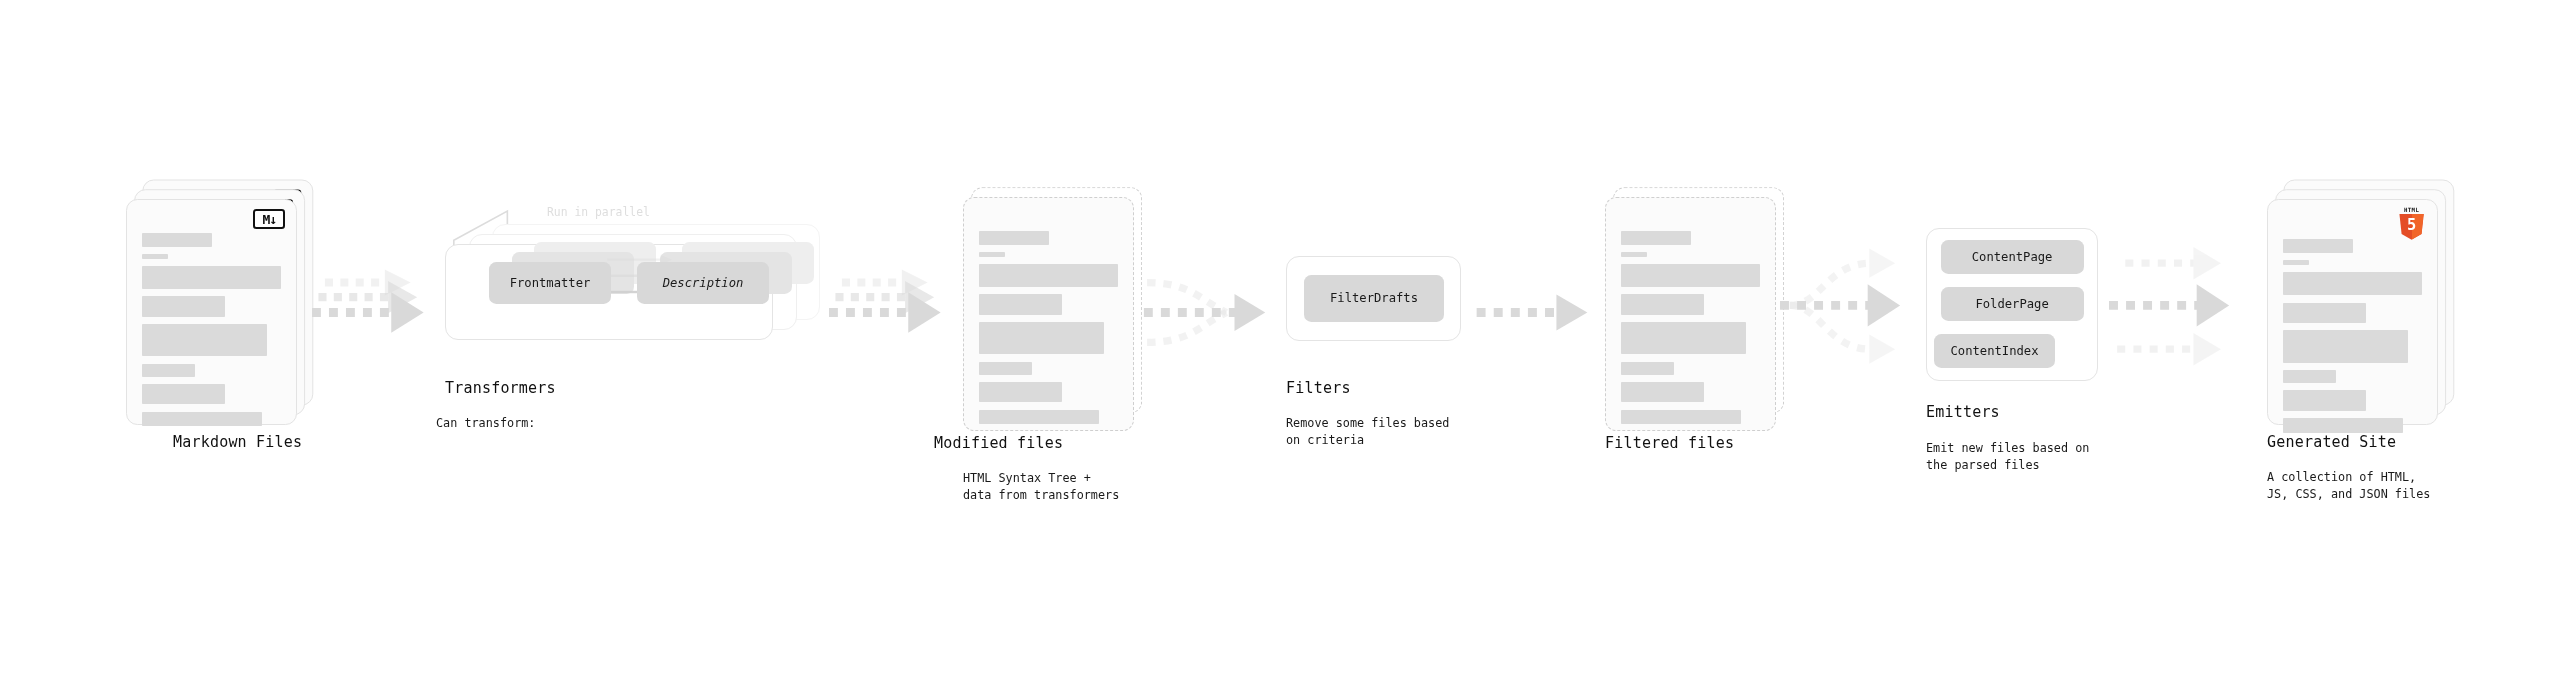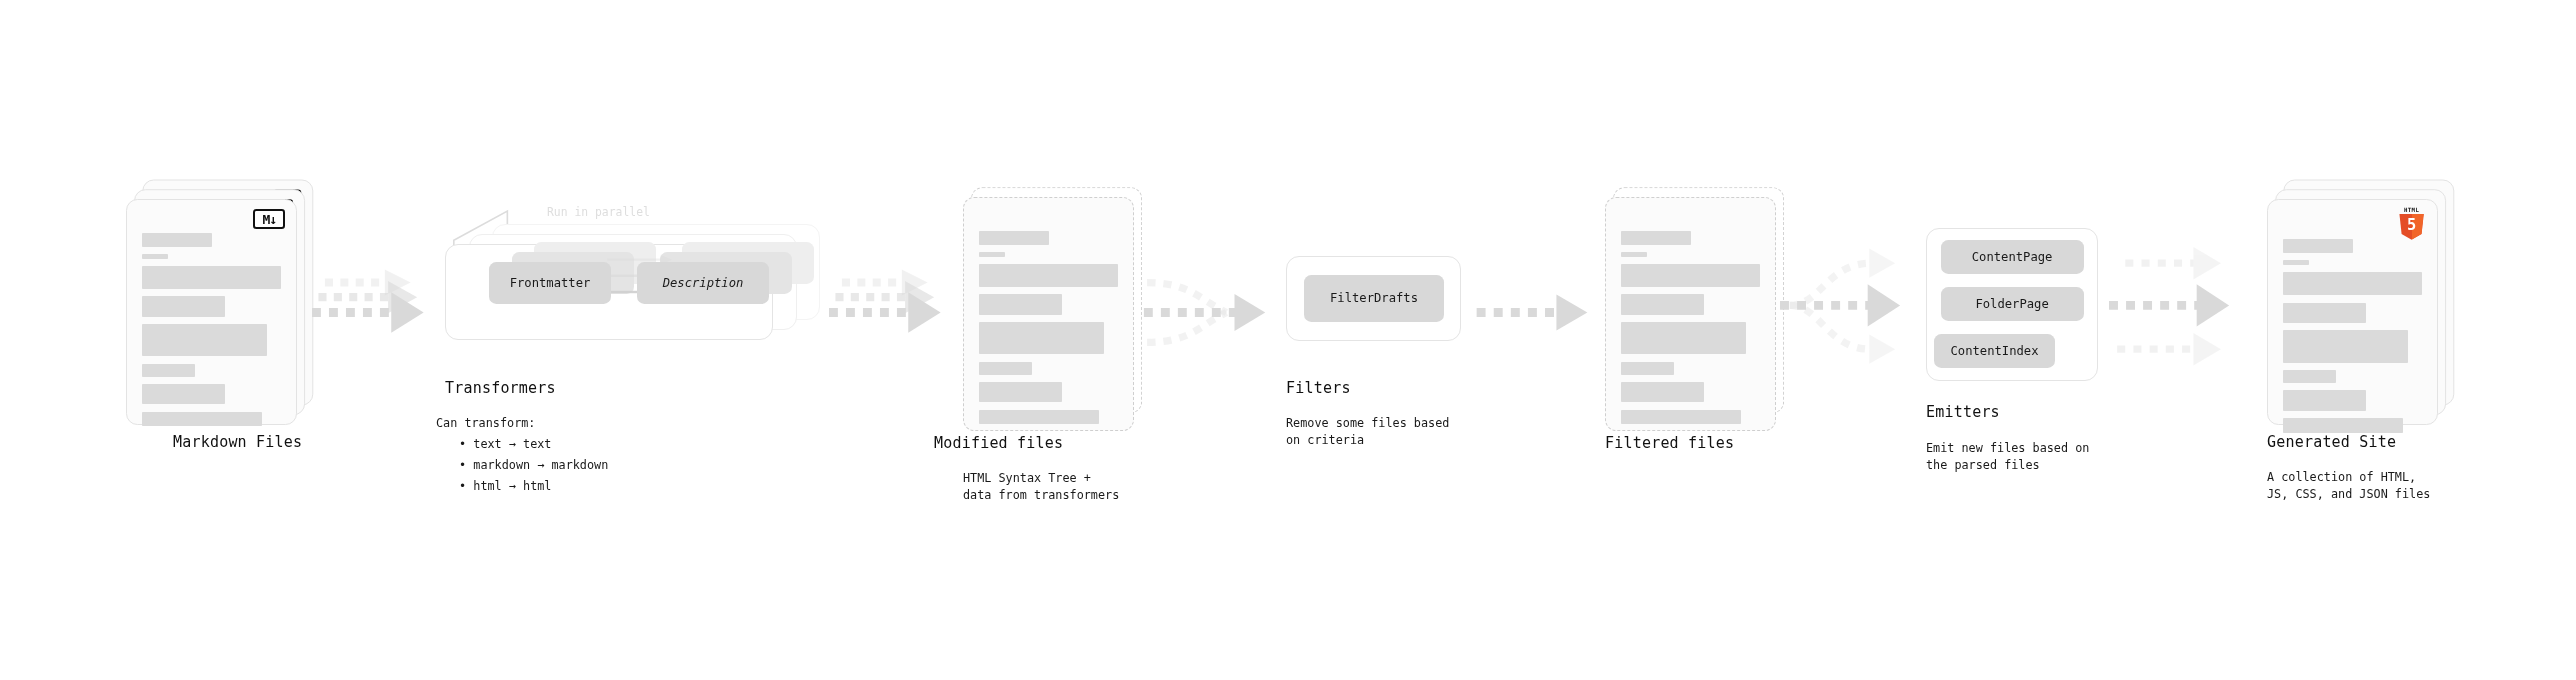--- a/index.html
+++ b/index.html
@@ -193,25 +193,20 @@
     <div class="chip" style="left:44px; top:59px; width:122px; height:42px;">
       <span>Frontmatter</span>
     </div>
     <div class="chip" style="left:192px; top:59px; width:132px; height:42px;font-style:italic;">
       <span>Description</span>
     </div>
   </div>
 
   <div class="title" style="left:445px; top:379px;">Transformers</div>
   <div class="caption" style="left:436px; top:415px;">Can transform:</div>
-  <ul class="ul" style="position:absolute; left:452px; top:432px;">
-    <li class="caption" style="position:static; display:block; margin-top:4.1px;">&nbsp;• <span>text → text</span></li>
-    <li class="caption" style="position:static; display:block; margin-top:4.1px;">&nbsp;• <span>markdown → markdown</span></li>
-    <li class="caption" style="position:static; display:block; margin-top:4.1px;">&nbsp;• <span>html → html</span></li>
-  </ul>
 
   <div class="arrow" style="left:827px; top:268px;">
     <svg width="114" height="89" viewBox="0 0 140 110">
       <g opacity="0.35">
         <line x1="18" y1="18" x2="96" y2="18" stroke="#d9d9d9" stroke-width="10" stroke-dasharray="10 9"></line>
         <path d="M92 2 L124 18 L92 34 Z" fill="#d9d9d9"></path>
       </g>
       <g opacity="0.6">
         <line x1="10" y1="36" x2="100" y2="36" stroke="#d9d9d9" stroke-width="10" stroke-dasharray="10 9"></line>
         <path d="M96 16 L132 36 L96 56 Z" fill="#d9d9d9"></path>

